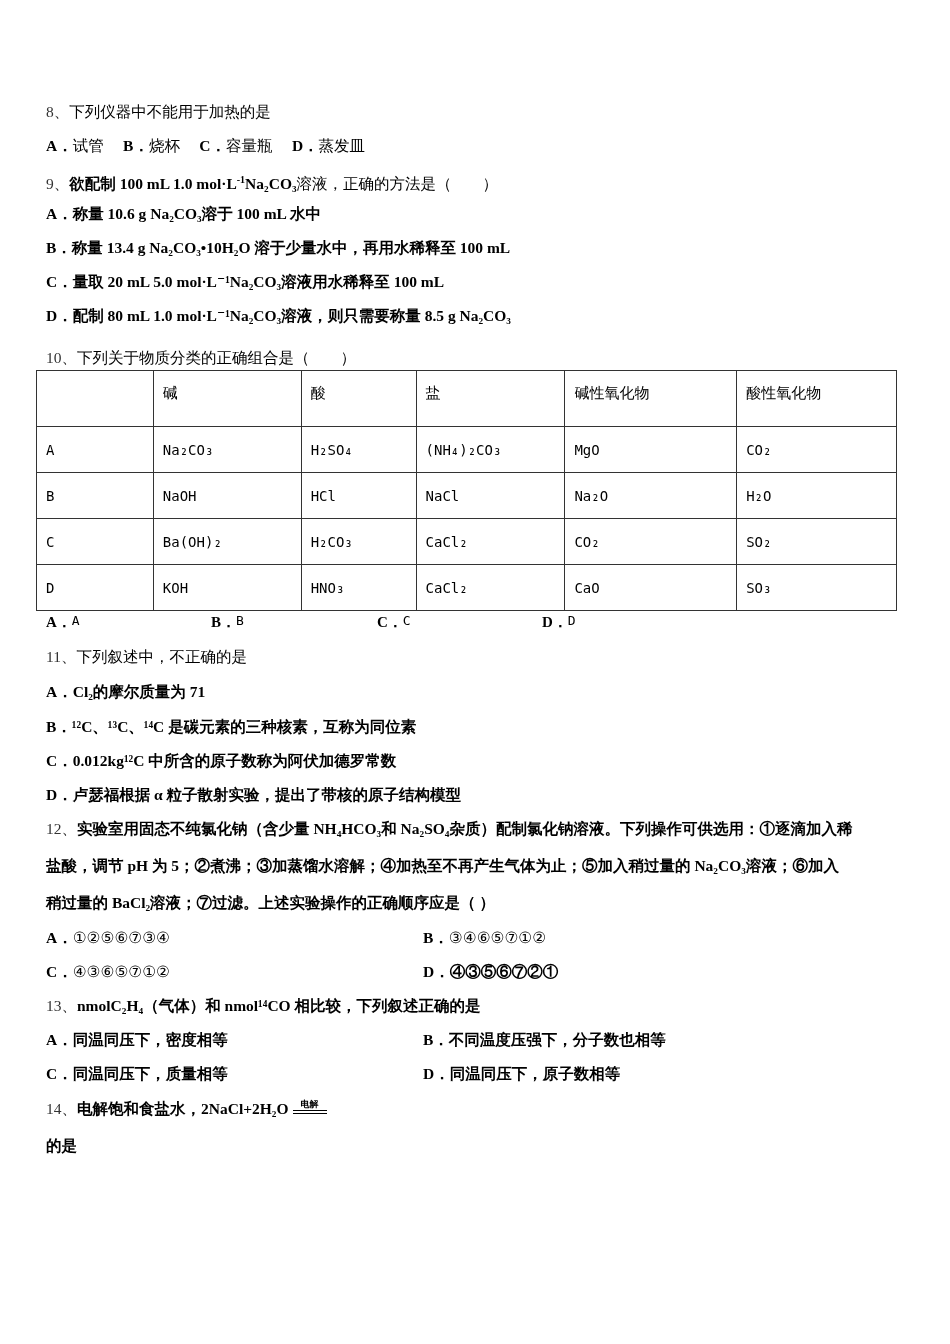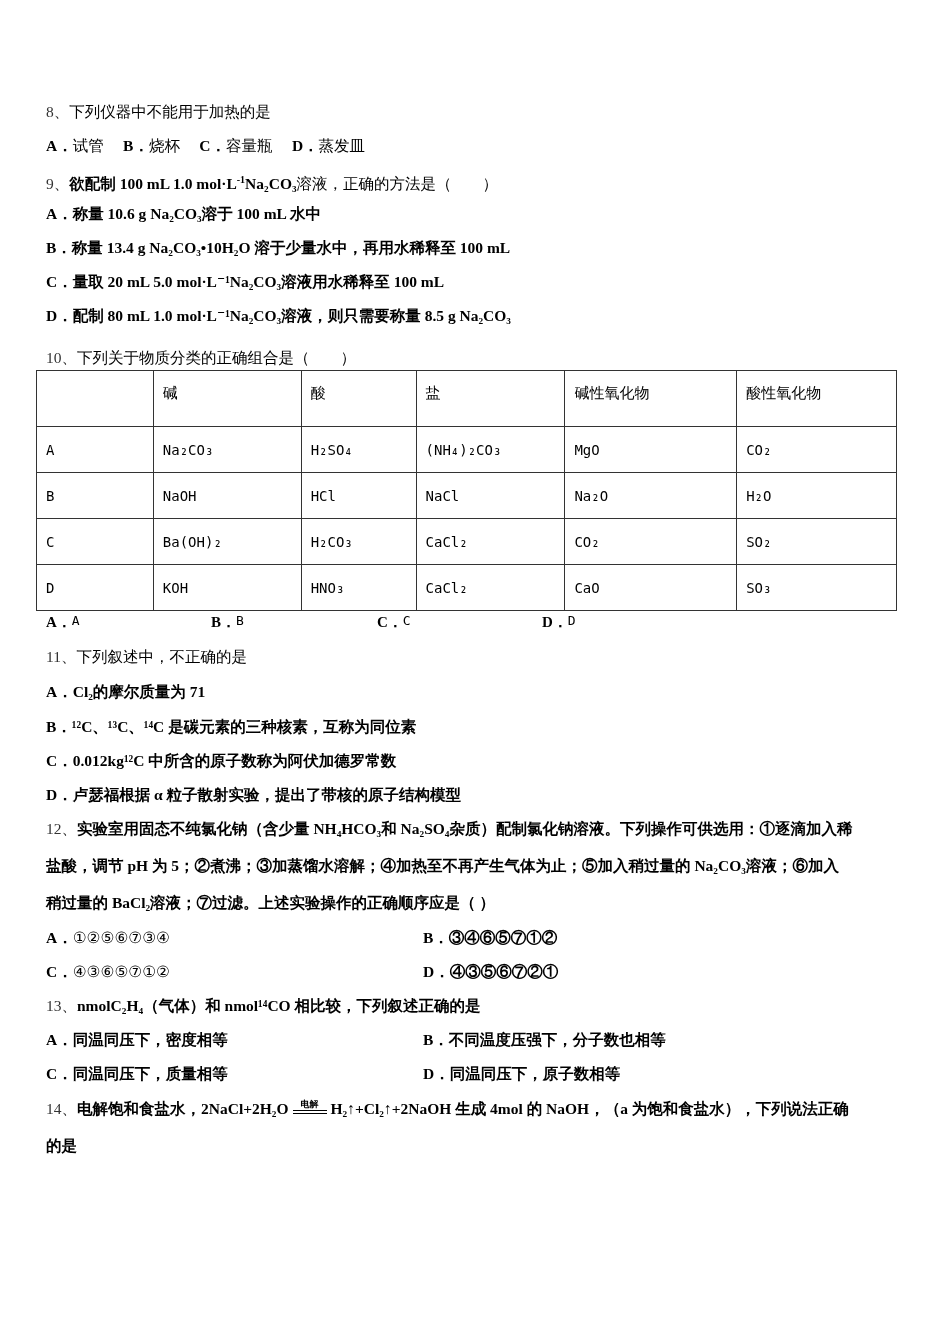--- a/index.html
+++ b/index.html
@@ -134,37 +134,37 @@
   <span class="qnum">12、</span><span>实验室用固态不纯氯化钠（含少量 NH₄HCO₃和 Na₂SO₄杂质）配制氯化钠溶液。下列操作可供选用：①逐滴加入稀</span>
 </div>
 <div class="line b" style="top:856px;">
   <span>盐酸，调节 pH 为 5；②煮沸；③加蒸馏水溶解；④加热至不再产生气体为止；⑤加入稍过量的 Na₂CO₃溶液；⑥加入</span>
 </div>
 <div class="line b" style="top:893px;">
   <span>稍过量的 BaCl₂溶液；⑦过滤。上述实验操作的正确顺序应是（ ）</span>
 </div>
 <div class="line b" style="top:928px;">
   <span><span>A．</span><span style="font-weight:normal;">①②⑤⑥⑦③④</span></span>
-  <span class="col2"><span>B．</span><span style="font-weight:bold;">③④⑥⑤⑦①②</span></span>
+  <span class="col2"><span>B．</span><span style="font-weight:normal;">③④⑥⑤⑦①②</span></span>
 </div>
 <div class="line b" style="top:962px;">
   <span><span>C．</span><span style="font-weight:normal;">④③⑥⑤⑦①②</span></span>
   <span class="col2"><span>D．</span><span style="font-weight:bold;text-align:right;">④③⑤⑥⑦②①</span></span>
 </div>
 
 <div class="line b" style="top:996px;">
   <span class="qnum">13、</span><span>nmolC₂H₄（气体）和 nmol¹⁴CO 相比较，下列叙述正确的是</span>
 </div>
 <div class="line b" style="top:1030px;">
   <span><span>A．</span><span>同温同压下，密度相等</span></span>
   <span class="col2"><span>B．</span><span>不同温度压强下，分子数也相等</span></span>
 </div>
 <div class="line b" style="top:1064px;">
   <span><span>C．</span><span>同温同压下，质量相等</span></span>
   <span class="col2"><span>D．</span><span>同温同压下，原子数相等</span></span>
 </div>
 
 <div class="line b" style="top:1099px;">
-  <span class="qnum">14、</span><span>电解饱和食盐水，2NaCl+2H₂O</span><span class="cond"><span class="t">电解</span><span class="l1"></span><span class="l2"></span></span><span>H₂↑+Cl₂↑+2NaOH 生成 4mol 的 NaOH，（a 为饱和食盐水），下列说法正确</span>
+  <span class="qnum">14、</span><span>电解饱和食盐水，2NaCl+2H₂O</span><span class="cond"><span class="t">电解</span><span class="l1"></span><span class="l2"></span></span>
 </div>
 <div class="line b" style="top:1136px;">
   <span>的是</span>
 </div>
 
 </body></html>

